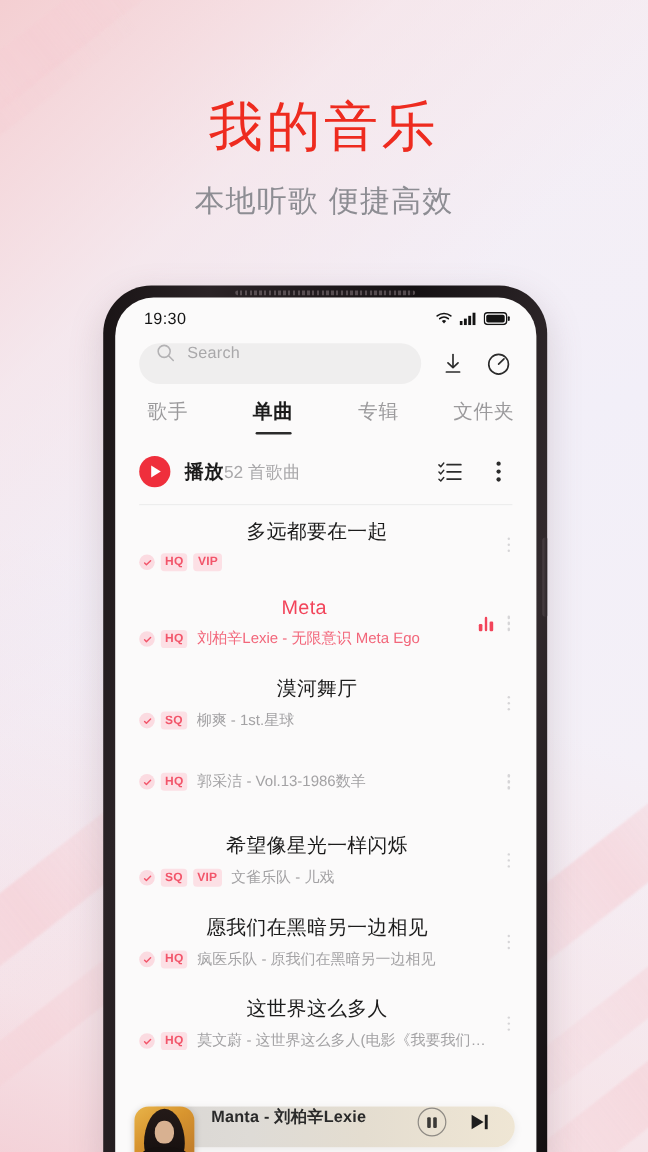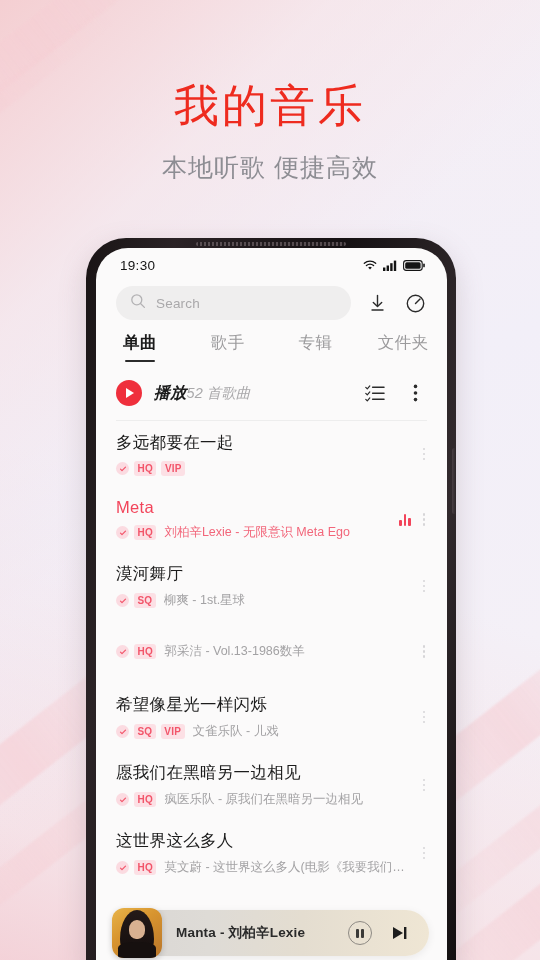--- a/index.html
+++ b/index.html
@@ -86,21 +86,21 @@
   .ico-wifi svg, .ico-signal svg, .ico-batt svg { display:block; }
 
   
   .searchrow {
     display:flex; align-items:center; gap:14px;
     padding:4px 20px 0 20px;
   }
   .searchbox {
     flex:1; height:34px; border-radius:17px;
     background:#efeeee;
-    display:flex; align-items:center; gap:10px;
+    display:flex; gap:10px;
     padding:0 14px;
   }
   .searchbox .q { flex:none; }
   .search-ph { font-size:13.5px; color:#a9a8aa; letter-spacing:.2px; }
   .hdr-btn { flex:none; width:24px; height:24px; display:flex; align-items:center; justify-content:center; }
 
   
   .tabs { display:flex; padding:12px 0 0 0; }
   .tab {
     flex:1; text-align:center; position:relative;
@@ -110,42 +110,41 @@
   .tab.active { color:#1b1b1b; font-weight:700; }
   .tab.active::after{
     content:""; position:absolute; left:50%; transform:translateX(-50%);
     bottom:4px; width:30px; height:2.5px; border-radius:2px; background:#2b2b2b;
   }
 
   
   .playrow {
     display:flex; align-items:center;
     padding:14px 20px 14px 20px;
-    font-style:italic;
   }
   .play-circle {
     width:26px; height:26px; border-radius:50%;
     background:#ef2f3c; flex:none;
     display:flex; align-items:center; justify-content:center;
     margin-right:12px;
   }
   .play-circle i {
     width:0;height:0;border-left:8px solid #fff;
     border-top:5px solid transparent;border-bottom:5px solid transparent;
     margin-left:2px;
   }
   .play-label { font-size:16px; color:#1b1b1b; font-weight:700; letter-spacing:.3px; }
   .play-count { font-size:14.5px; color:#a9a8aa; margin-left:0; }
   .playrow-sp { flex:1; }
   .playrow-ico { width:24px; height:24px; display:flex; align-items:center; justify-content:center; }
   .playrow-ico + .playrow-ico { margin-left:16px; }
   .divider { height:1px; background:#ededed; margin:0 20px; }
 
   
-  .list { padding:0 0 6px 0; }
+  .list { padding:0 0 6px 0;text-align:center; }
   .song {
     position:relative;
     display:flex; align-items:center;
     padding:11px 20px 11px 20px;
     min-height:63px;
   }
   .song-main { flex:1; min-width:0; }
   .song-title {
     font-size:16.5px; color:#1c1c1c; letter-spacing:.3px;
     white-space:nowrap; overflow:hidden; text-overflow:ellipsis;
@@ -172,23 +171,23 @@
   .eq span { width:2.5px; background:#f2445a; border-radius:1px; }
   .eq span:nth-child(1){height:6px;}
   .eq span:nth-child(2){height:12px;}
   .eq span:nth-child(3){height:8px;}
   .dots3 { display:flex; flex-direction:column; gap:2.5px; align-items:center; padding:2px; }
   .dots3 b { width:2.5px; height:2.5px; border-radius:50%; background:#d6d5d7; display:block; }
 
   
   .player {
     position:absolute; left:18px; right:18px; bottom:12px;
-    height:46px; border-radius:23px;
+    height:34px; border-radius:23px;
     background:linear-gradient(90deg,#d9d6d4 0%,#dedbd6 30%,#e4ddd0 60%,#efe6d4 100%);
-    display:flex; align-items:center;
+    display:flex; align-items:flex-start;
     box-shadow:0 2px 8px rgba(0,0,0,0.07);
   }
   .cover {
     width:50px; height:50px; border-radius:12px; flex:none;
     margin-left:-2px;
     background:linear-gradient(145deg,#e8b44a 0%,#d8952f 40%,#b9752a 100%);
     position:relative; overflow:hidden;
     box-shadow:0 2px 6px rgba(0,0,0,0.18);
   }
   .cover .hair {
@@ -283,22 +282,22 @@
       </div>
       <div class="hdr-btn">
         <svg width="21" height="21" viewBox="0 0 21 21">
             <circle cx="10.5" cy="10.5" r="8.2" fill="none" stroke="#2b2b2b" stroke-width="1.4"></circle>
             <line x1="10.5" y1="10.5" x2="15" y2="6" stroke="#2b2b2b" stroke-width="1.4" stroke-linecap="round"></line>
           </svg>
       </div>
     </div>
 
     <div class="tabs">
+      <div class="tab">歌手</div>
       <div class="tab active">单曲</div>
-      <div class="tab">歌手</div>
       <div class="tab">专辑</div>
       <div class="tab">文件夹</div>
     </div>
 
     <div class="playrow">
       <div class="play-circle">
           <i></i>
         </div>
       <div class="play-label">播放</div>
       <div class="play-count">52 首歌曲</div>

